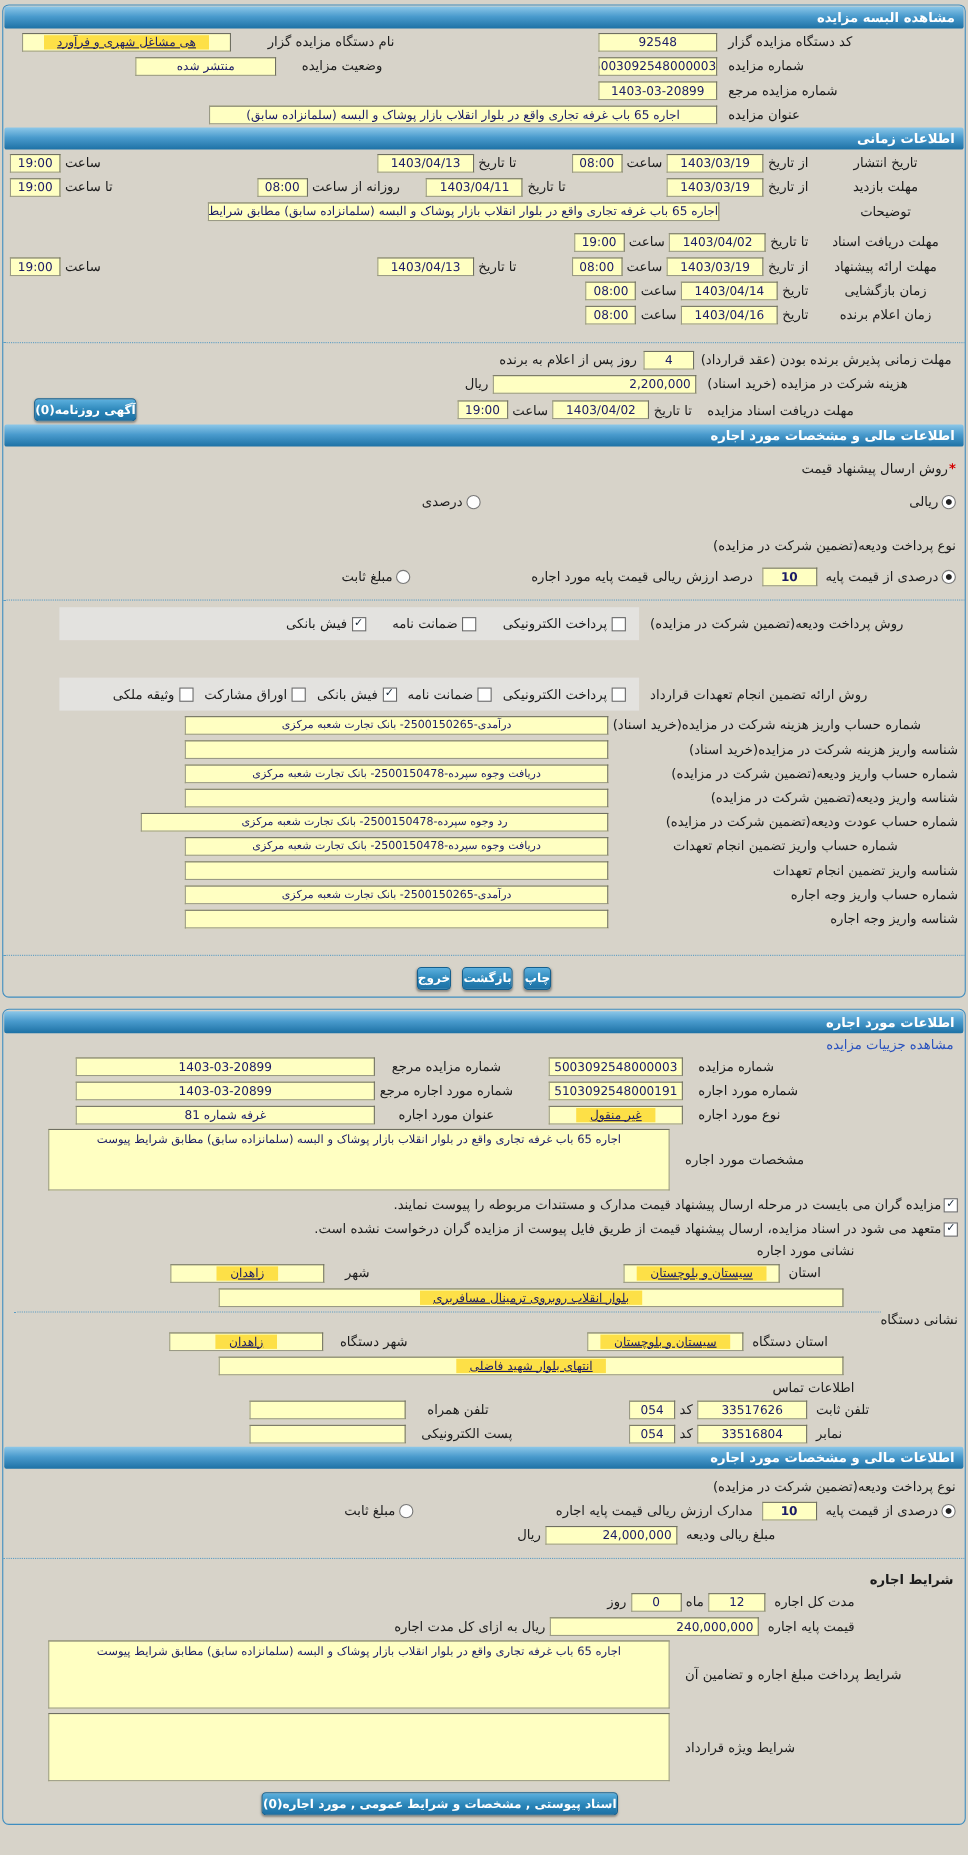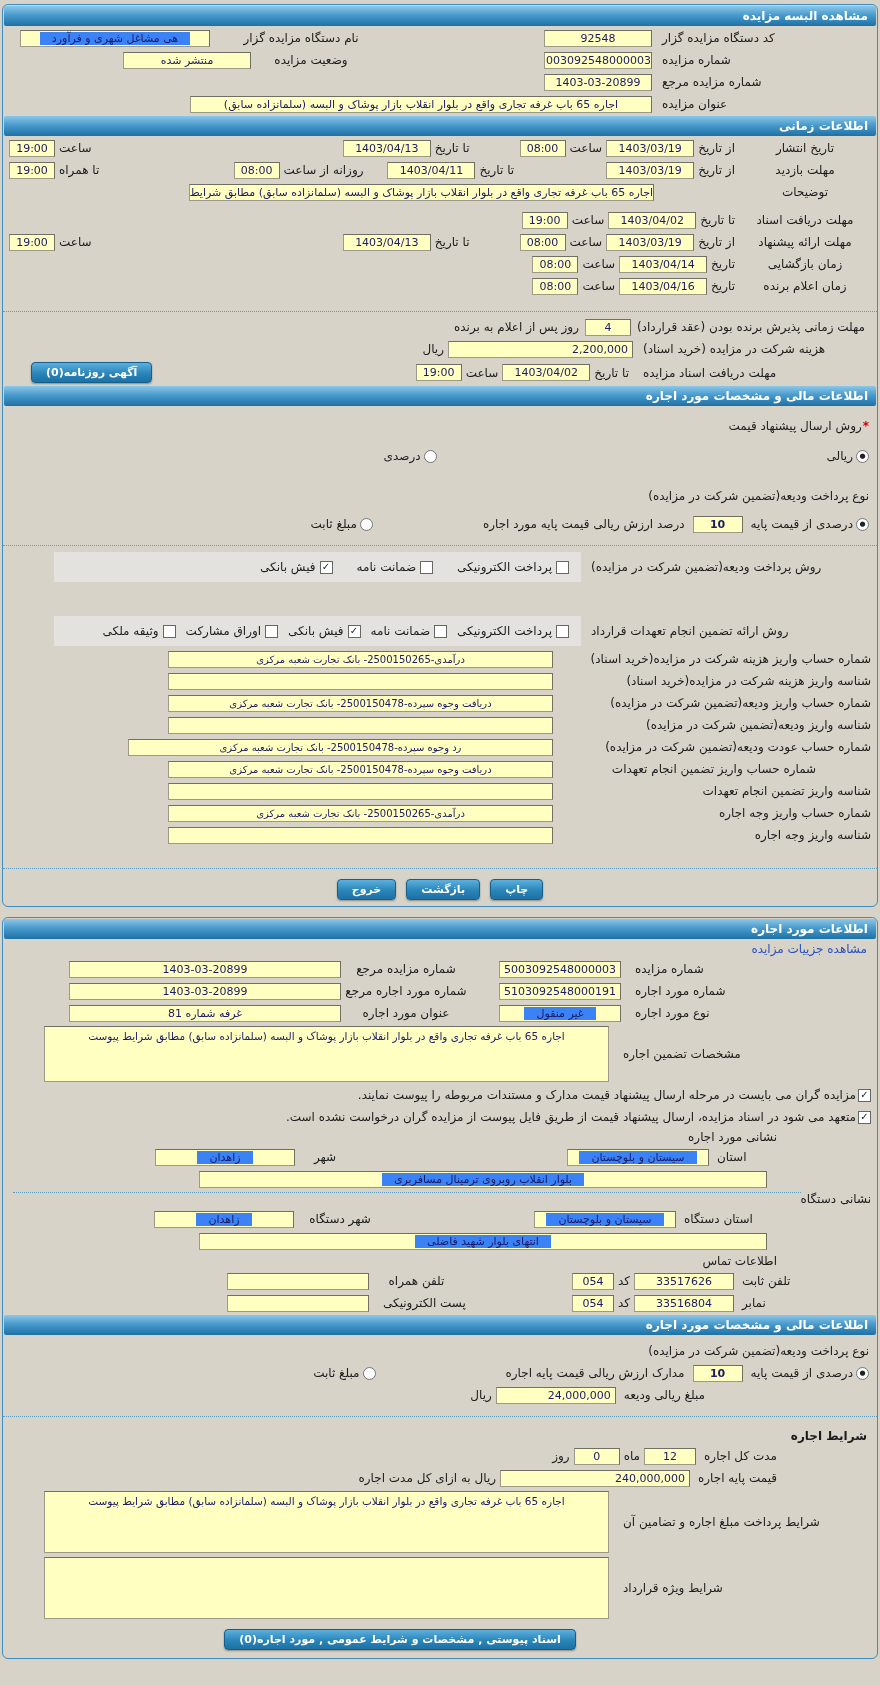--- a/index.html
+++ b/index.html
@@ -12,23 +12,23 @@
   .r{display:flex;align-items:center;padding:2px 6px;min-height:18px;}
   .ln{text-align:left;padding-left:10px;box-sizing:border-box;white-space:nowrap;}
   .lc{text-align:center;box-sizing:border-box;white-space:nowrap;}
   .tok{margin:0 4px;white-space:nowrap;}
   .inp{background:#ffffc2;border:1px solid #9a9a86;border-top-color:#6f6f62;border-right-color:#6f6f62;
        height:17px;line-height:16px;font-size:11px;color:#1b1b66;text-align:center;box-sizing:border-box;
        overflow:hidden;white-space:nowrap;}
   .ta{background:#ffffc2;border:1px solid #9a9a86;border-top-color:#6f6f62;font-size:10.5px;color:#1b1b66;
       text-align:center;box-sizing:border-box;overflow:hidden;padding-top:3px;}
   .tr{text-align:right;padding:0 4px;}
-  .hl{background:#3b82f6;padding:0 12px;}
+  .hl{background:#fde047;padding:0 12px;text-decoration:underline;}
   .btn{display:inline-block;background:linear-gradient(#5cb0de,#2a85b8 55%,#1d71a5);color:#fff;
-       border:1px solid #155f8d;border-radius:4px;padding:3px 14px;font-size:11px;font-weight:bold;
+       border:1px solid #155f8d;border-radius:4px;padding:3px 0;font-size:11px;font-weight:bold;
        box-shadow:0 1px 2px rgba(0,0,0,.35);cursor:pointer;white-space:nowrap;}
   .cb{display:inline-block;width:11px;height:11px;background:#fff;border:1px solid #666;font-size:10px;
       line-height:10px;text-align:center;color:#123;vertical-align:middle;margin-left:2px;flex:none;}
   .rd{display:inline-block;width:11px;height:11px;border-radius:50%;background:#fdfdfd;border:1px solid #777;
       font-size:7px;line-height:10px;text-align:center;color:#222;vertical-align:middle;margin-left:3px;flex:none;}
   .dots{border-top:1px dotted #5b9cc3;margin:4px 0;}
   .band{background:#e3e2df;flex:1;display:flex;align-items:center;gap:24px;padding:8px 12px;margin-left:45px;}
   .cbitem{display:flex;align-items:center;gap:2px;white-space:nowrap;}
   .btnrow{display:flex;justify-content:center;gap:10px;padding:6px 0;}
   .plain{padding:2px 10px;white-space:nowrap;}
@@ -94,21 +94,21 @@
       <span class="lc" style="width:132px">مهلت بازدید</span>
       <span class="tok">از تاریخ</span>
       <div class="inp" style="width:88px">1403/03/19</div>
       <span class="sp" style="width:88px"></span>
       <span class="tok">تا تاریخ</span>
       <div class="inp" style="width:88px">1403/04/11</div>
       <span class="sp" style="width:20px"></span>
       <span class="tok">روزانه از ساعت</span>
       <div class="inp" style="width:46px">08:00</div>
       <span class="fx"></span>
-      <span class="tok">تا همراه</span>
+      <span class="tok">تا ساعت</span>
       <div class="inp" style="width:46px">19:00</div>
     </div>
 
     <div class="r">
       <span class="lc" style="width:132px">توضیحات</span>
       <span class="sp" style="width:85px"></span>
       <div class="inp" style="width:465px">اجاره 65 باب غرفه تجاری واقع در بلوار انقلاب بازار پوشاک و البسه (سلمانزاده سابق) مطابق شرایط پیوست</div>
     </div>
 
     <div class="r" style="margin-top:6px">
@@ -244,21 +244,21 @@
           </span>
         <span class="cbitem">
             <span class="cb"></span>
             <span>وثیقه ملکی</span>
           </span>
       </div>
     </div>
 
 
     <div class="r">
-      <span class="ln" style="width:318px;text-align:right;padding-left:4px">شماره حساب واریز هزینه شرکت در مزایده(خرید اسناد)</span>
+      <span class="ln" style="width:318px;text-align:left;padding-left:4px">شماره حساب واریز هزینه شرکت در مزایده(خرید اسناد)</span>
       <div class="inp" style="width:385px;font-size:10px">درآمدی-2500150265- بانک تجارت شعبه مرکزی</div>
     </div>
     <div class="r">
       <span class="ln" style="width:318px;text-align:right;padding-left:4px">شناسه واریز هزینه شرکت در مزایده(خرید اسناد)</span>
       <div class="inp" style="width:385px;font-size:10px"></div>
     </div>
     <div class="r">
       <span class="ln" style="width:318px;text-align:right;padding-left:4px">شماره حساب واریز ودیعه(تضمین شرکت در مزایده)</span>
       <div class="inp" style="width:385px;font-size:10px">دریافت وجوه سپرده-2500150478- بانک تجارت شعبه مرکزی</div>
     </div>
@@ -320,21 +320,21 @@
 
     <div class="r">
       <span class="ln" style="width:250px;padding-left:14px">نوع مورد اجاره</span>
       <div class="inp" style="width:122px"><span class="hl">غیر منقول</span></div>
       <span class="sp" style="width:28px"></span>
       <span class="lc" style="width:130px">عنوان مورد اجاره</span>
       <div class="inp" style="width:272px">غرفه شماره 81</div>
     </div>
 
     <div class="r">
-      <span class="ln" style="width:262px;padding-left:14px">مشخصات تضمین اجاره</span>
+      <span class="ln" style="width:262px;padding-left:14px">مشخصات مورد اجاره</span>
       <div class="ta" style="width:565px;height:56px">اجاره 65 باب غرفه تجاری واقع در بلوار انقلاب بازار پوشاک و البسه (سلمانزاده سابق) مطابق شرایط پیوست</div>
     </div>
 
     <div class="r">
       <span class="cb">✓</span>
       <span>مزایده گران می بایست در مرحله ارسال پیشنهاد قیمت مدارک و مستندات مربوطه را پیوست نمایند.</span>
     </div>
     <div class="r">
       <span class="cb">✓</span>
       <span>متعهد می شود در اسناد مزایده، ارسال پیشنهاد قیمت از طریق فایل پیوست از مزایده گران درخواست نشده است.</span>

